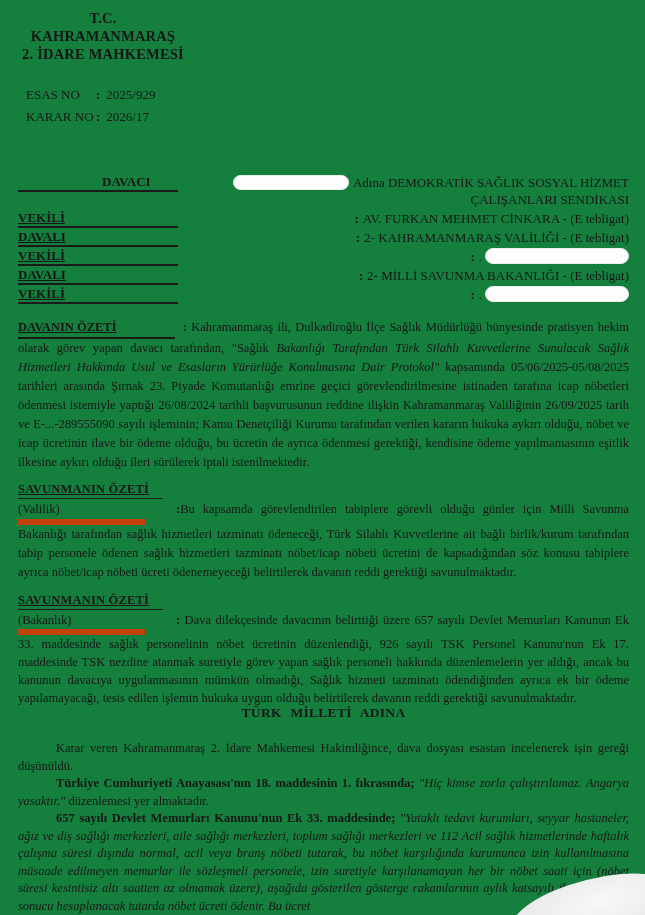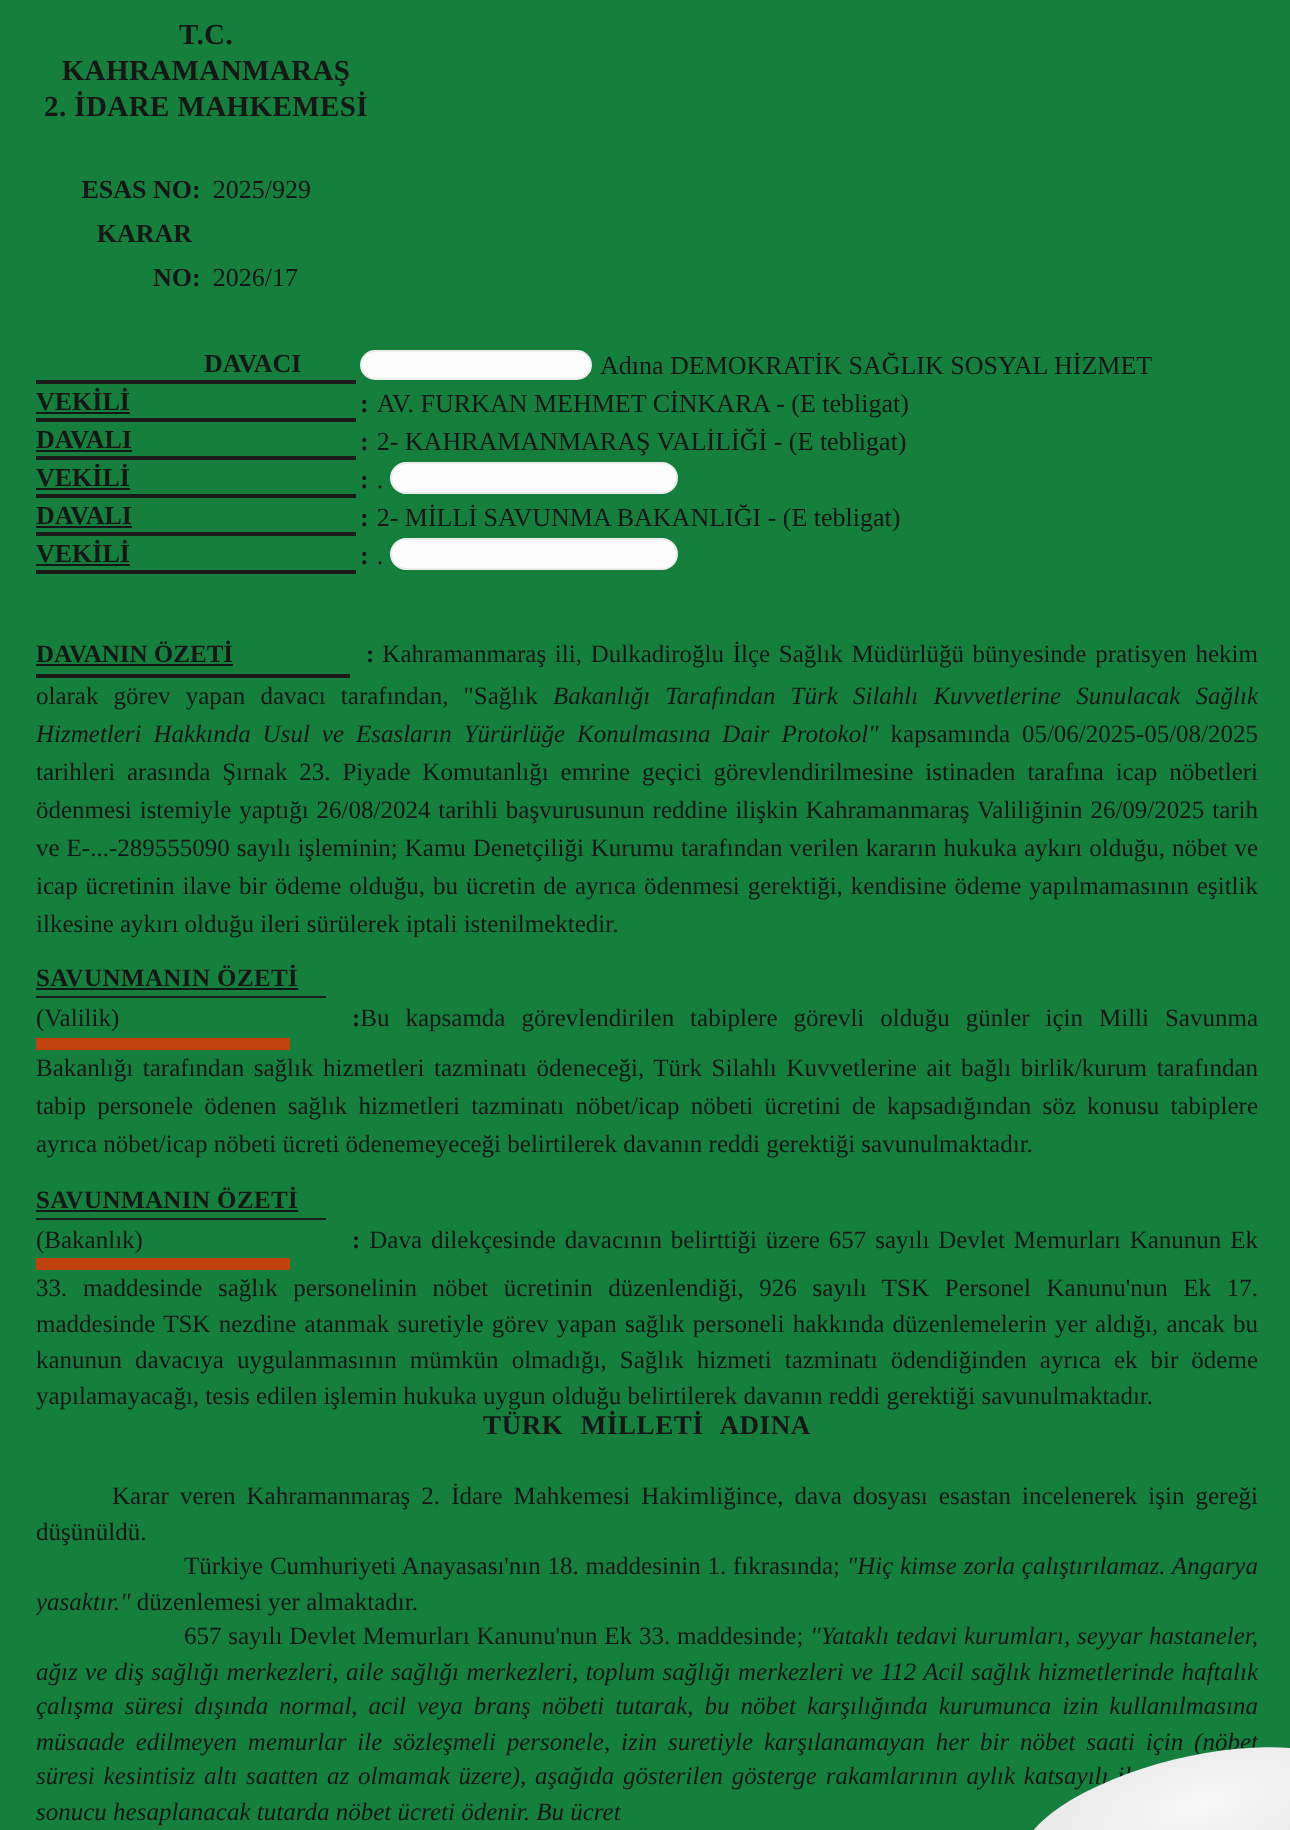--- a/index.html
+++ b/index.html
@@ -25,42 +25,42 @@
     letter-spacing: 0.2px;
   }
 
   
   .case-block {
     position: absolute;
     left: 26px; top: 84px;
     font-size: 13px;
     line-height: 22px;
   }
-  .case-label { display: inline-block; width: 70px; font-weight: bold; text-align: right; }
+  .case-label { display: inline-block; width: 70px; font-weight: normal; }
   .case-colon { font-weight: bold; margin-right: 6px; }
 
   
   .parties {
     position: absolute;
     left: 18px; top: 164px;
     width: 611px;
     font-size: 13px;
     margin-top: 10px;
   }
   .p-row { display: flex; align-items: flex-start; }
   .p-label-cell {
     width: 160px;
     min-width: 160px;
     height: 16px;
     border-bottom: 2px solid #1a1a1a;
     font-weight: bold;
     line-height: 16px;
   }
   .p-ul { text-decoration: underline; }
-  .p-val { flex: 1; padding-left: 2px; line-height: 17px; }
+  .p-val { flex: 1; padding-left: 2px; line-height: 17px; text-align: right; }
   .p-colon { font-weight: bold; margin-right: 4px; }
   .p-val-line2 { padding-left: 8px; line-height: 18px; }
   .row-gap { margin-top: 16px; }
   .p-label-davaci { text-indent: 84px; }
   .p-row + .p-row { margin-top: 1px; }
 
   
   .redaction {
     display: inline-block;
     height: 13px;
@@ -127,21 +127,21 @@
   }
 
   
   .sec-final {
     top: 740px;
     line-height: 17.5px;
     height: 175px;
     overflow: hidden;
   }
   .jp { margin: 0; text-indent: 38px; }
-  .b { font-weight: normal; margin-left: 36px; }
+  .b { font-weight: bold; }
   i { font-style: italic; }
 
   
   .corner-artifact {
     position: absolute;
     right: -34px; bottom: -26px;
     width: 170px; height: 62px;
     border-radius: 50%;
     transform: rotate(-14deg);
     background: radial-gradient(ellipse at 55% 40%, #f8f8f8 0%, #ececec 55%, #e2e2e2 100%);
@@ -168,20 +168,21 @@
   </div>
 
   <div class="parties">
 
     <div class="p-row">
       <div class="p-label-cell p-label-davaci">
         <span class="p-label">DAVACI</span>
       </div>
       <div class="p-val">
         <div><span class="redaction blob-name"></span><span>Adına DEMOKRATİK SAĞLIK SOSYAL HİZMET</span></div>
+        <div class="p-val-line2">ÇALIŞANLARI SENDİKASI</div>
       </div>
     </div>
 
     <div class="p-row">
       <div class="p-label-cell"><span class="p-label p-ul">VEKİLİ</span></div>
       <div class="p-val"><span class="p-colon">:</span><span>AV. FURKAN MEHMET CİNKARA - (E tebligat)</span></div>
     </div>
 
     <div class="p-row row-gap">
       <div class="p-label-cell"><span class="p-label p-ul">DAVALI</span></div>

